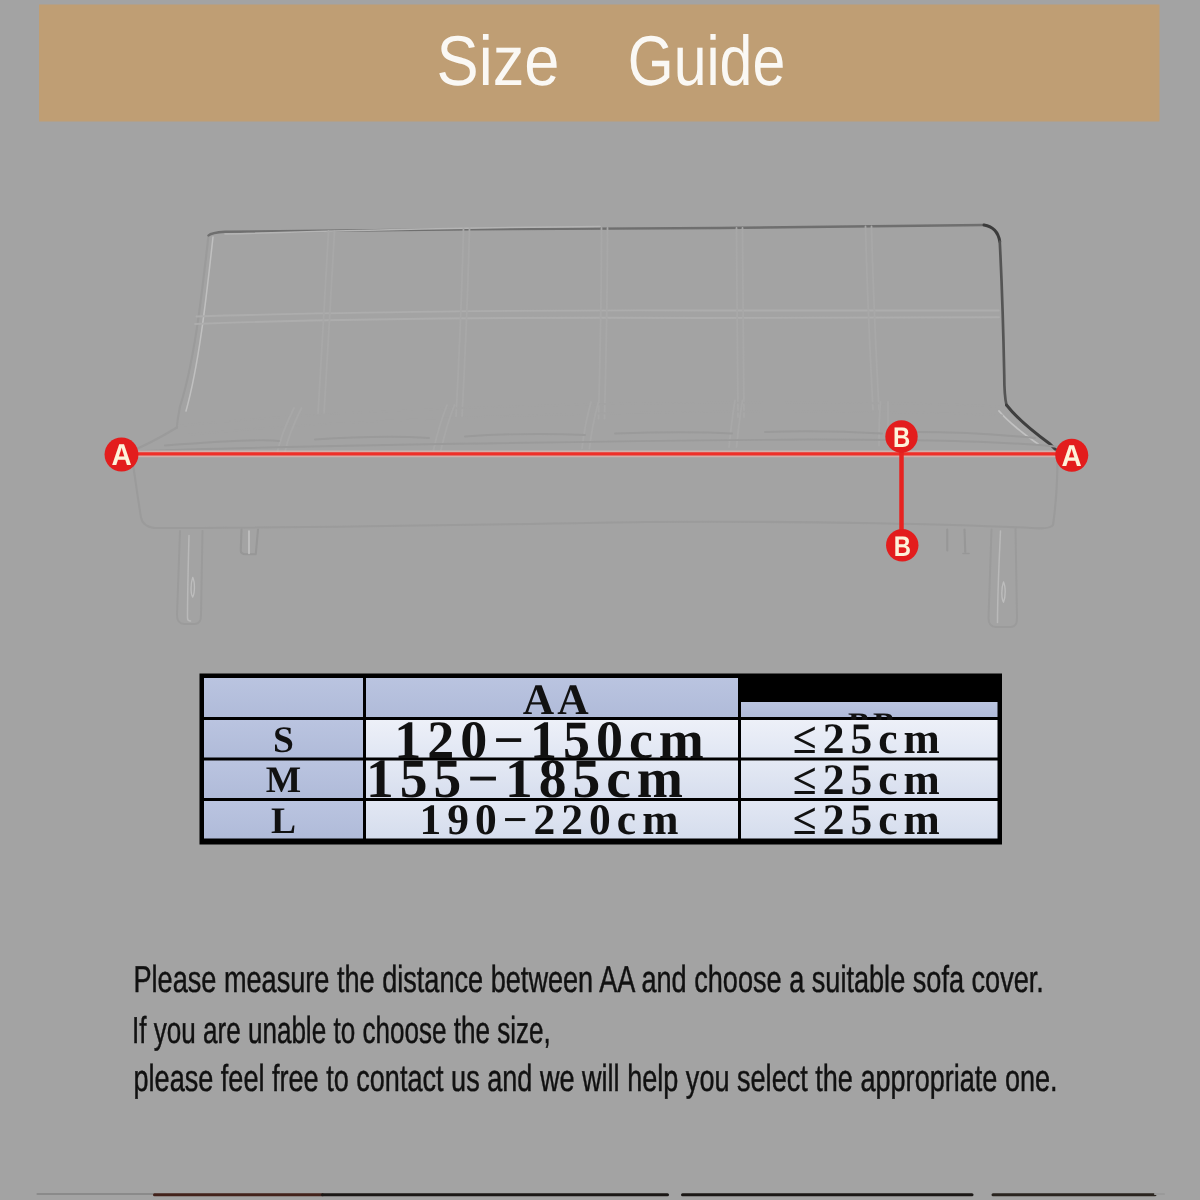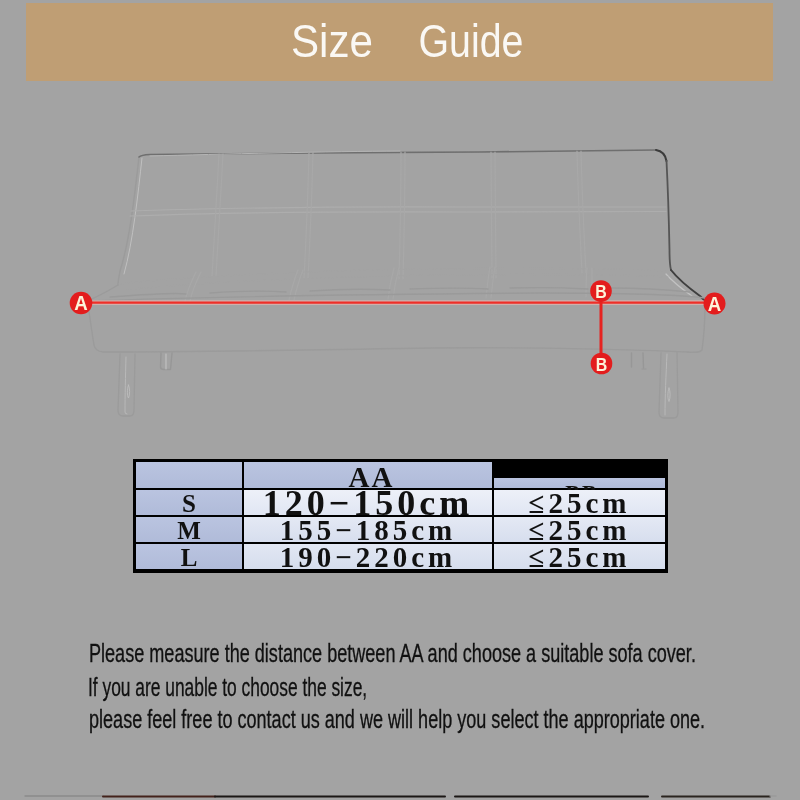--- a/index.html
+++ b/index.html
@@ -138,40 +138,40 @@
     <g stroke-width="2">
       <path d="M25,796 L103,796" stroke="#8a8a8a" stroke-width="1.4"></path>
       <path d="M103,796.5 L215,796.5" stroke="#43221b"></path>
       <path d="M215,796.5 L445,796.5" stroke="#1b1715"></path>
       <path d="M455,796.5 L648,796.5" stroke="#1b1715"></path>
       <path d="M662,796.5 L770,796.5" stroke="#2a241f"></path>
       <path d="M770,796 L776,796" stroke="#9a9a9a" stroke-width="1.4"></path>
     </g>
   </svg>
 
-  <div class="abs" style="left:133px;top:459px;width:535px;height:114px;background:#000000;
+  <div class="abs" style="left:133px;top:449px;width:535px;height:114px;background:#000000;
        display:grid;grid-template-columns:106px 248px 171px;grid-template-rows:26px 25px 25px 25px;
        gap:2px;padding:3px;box-sizing:border-box;
        font-family:'Liberation Serif',serif;font-weight:bold;color:#111111;">
 
     <div style="background:linear-gradient(#bac4e0,#b0bbd9);"></div>
 
     <div style="background:linear-gradient(#bac4e0,#b0bbd9);text-align:center;font-size:29px;line-height:30px;letter-spacing:2px;text-indent:7px;">AA</div>
 
     <div style="background:linear-gradient(#bac4e0,#b0bbd9);text-align:center;font-size:22px;line-height:30px;letter-spacing:2px;text-indent:5px;margin-top:16px;">BB</div>
 
     <div style="background:linear-gradient(#bac4e0,#b0bbd9);text-align:center;font-size:25px;line-height:27px;">S</div>
 
     <div style="background:linear-gradient(#edf0f8,#e0e6f3);text-align:center;font-size:36px;line-height:26px;letter-spacing:4px;">120−150cm</div>
 
     <div style="background:linear-gradient(#edf0f8,#e0e6f3);text-align:center;font-size:29px;line-height:26px;letter-spacing:4px;">≤25cm</div>
 
     <div style="background:linear-gradient(#bac4e0,#b0bbd9);text-align:center;font-size:25px;line-height:27px;">M</div>
 
-    <div style="background:linear-gradient(#e4e9f4,#d7deee);text-align:center;font-size:29px;line-height:26px;letter-spacing:4px;">155−185cm</div>
+    <div style="background:linear-gradient(#e4e9f4,#d7deee);text-align:left;font-size:37px;line-height:26px;letter-spacing:4px;">155−185cm</div>
 
     <div style="background:linear-gradient(#e4e9f4,#d7deee);text-align:center;font-size:29px;line-height:26px;letter-spacing:4px;">≤25cm</div>
 
     <div style="background:linear-gradient(#bac4e0,#b0bbd9);text-align:center;font-size:25px;line-height:27px;">L</div>
 
     <div style="background:linear-gradient(#e2e7f3,#d5dded);text-align:center;font-size:29px;line-height:26px;letter-spacing:4px;">190−220cm</div>
 
     <div style="background:linear-gradient(#e2e7f3,#d5dded);text-align:center;font-size:29px;line-height:26px;letter-spacing:4px;">≤25cm</div>
   </div>
 

